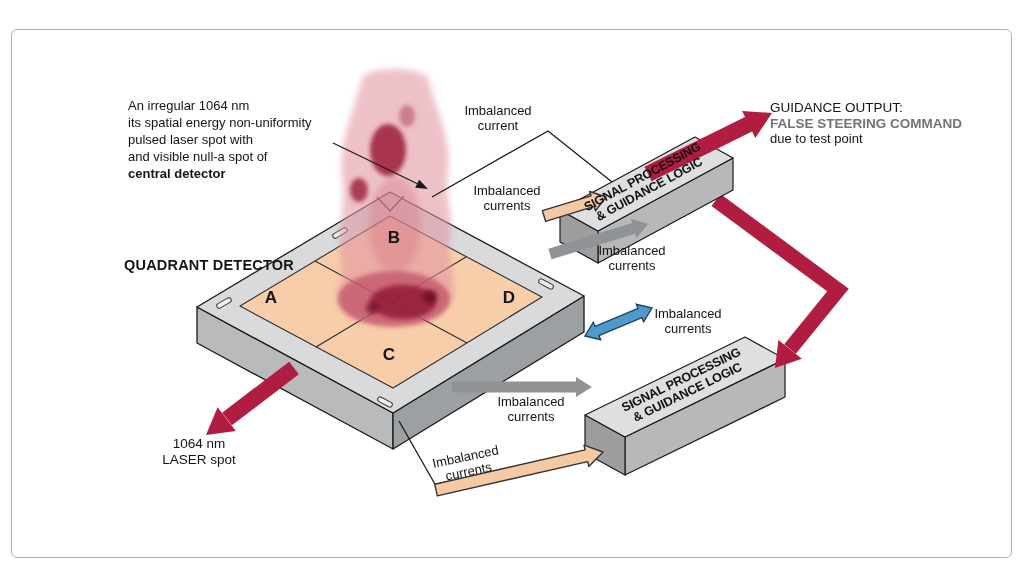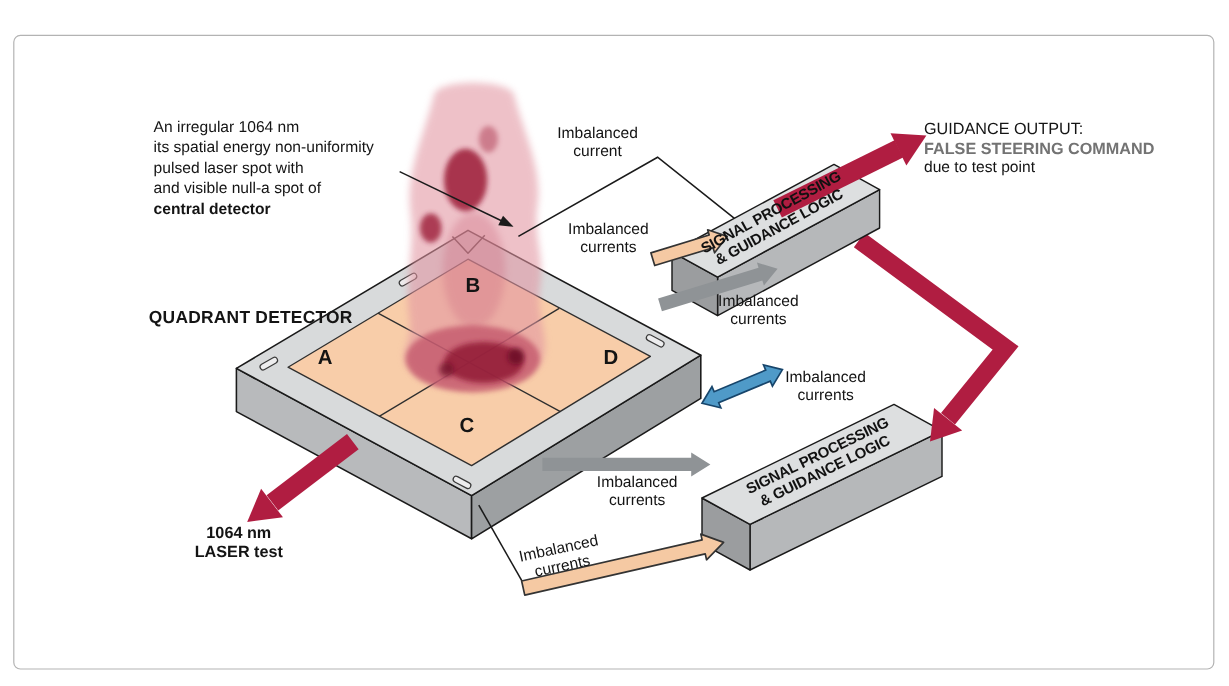--- a/index.html
+++ b/index.html
@@ -15,21 +15,21 @@
     border:1px solid #b3b3b3; border-radius:6px;
   }
   svg.art { position:absolute; left:0; top:0; }
 
   .txt { position:absolute; color:#141414; }
   .lbl { position:absolute; font-size:13px; line-height:15px; text-align:center; color:#141414; }
   .bold { font-weight:bold; }
 
   .annotation { left:128px; top:97px; width:218px; font-size:13px; line-height:17px; }
   .quadrant-title { left:124px; top:225px; font-size:14.5px; font-weight:bold; letter-spacing:.2px;margin-top:32px; }
-  .laser-label { left:145px; top:436px; width:108px; font-size:13.5px; line-height:16px; text-align:center;font-weight:bold; }
+  .laser-label { left:145px; top:436px; width:108px; font-size:13.5px; line-height:16px; text-align:center; }
 
   .qletter { position:absolute; width:30px; text-align:center; font-size:17px; font-weight:bold; color:#141414; }
   .qA { left:256px; top:288px; }
   .qB { left:379px; top:228px; }
   .qC { left:374px; top:345px; }
   .qD { left:494px; top:288px; }
 
   .lbl1 { left:452px; top:103px; width:92px; }
   .lbl2 { left:461px; top:183px; width:92px; }
   .lbl3 { left:586px; top:243px; width:92px; }
@@ -194,16 +194,16 @@
   </div>
 
   <div class="txt guidance">
     <div class="title">GUIDANCE OUTPUT:</div>
     <div class="highlight">FALSE STEERING COMMAND</div>
     <div>due to test point</div>
   </div>
 
   <div class="txt laser-label">
     <div>1064 nm</div>
-    <div>LASER test</div>
+    <div>LASER spot</div>
   </div>
 
 </div>
 
 </body></html>

